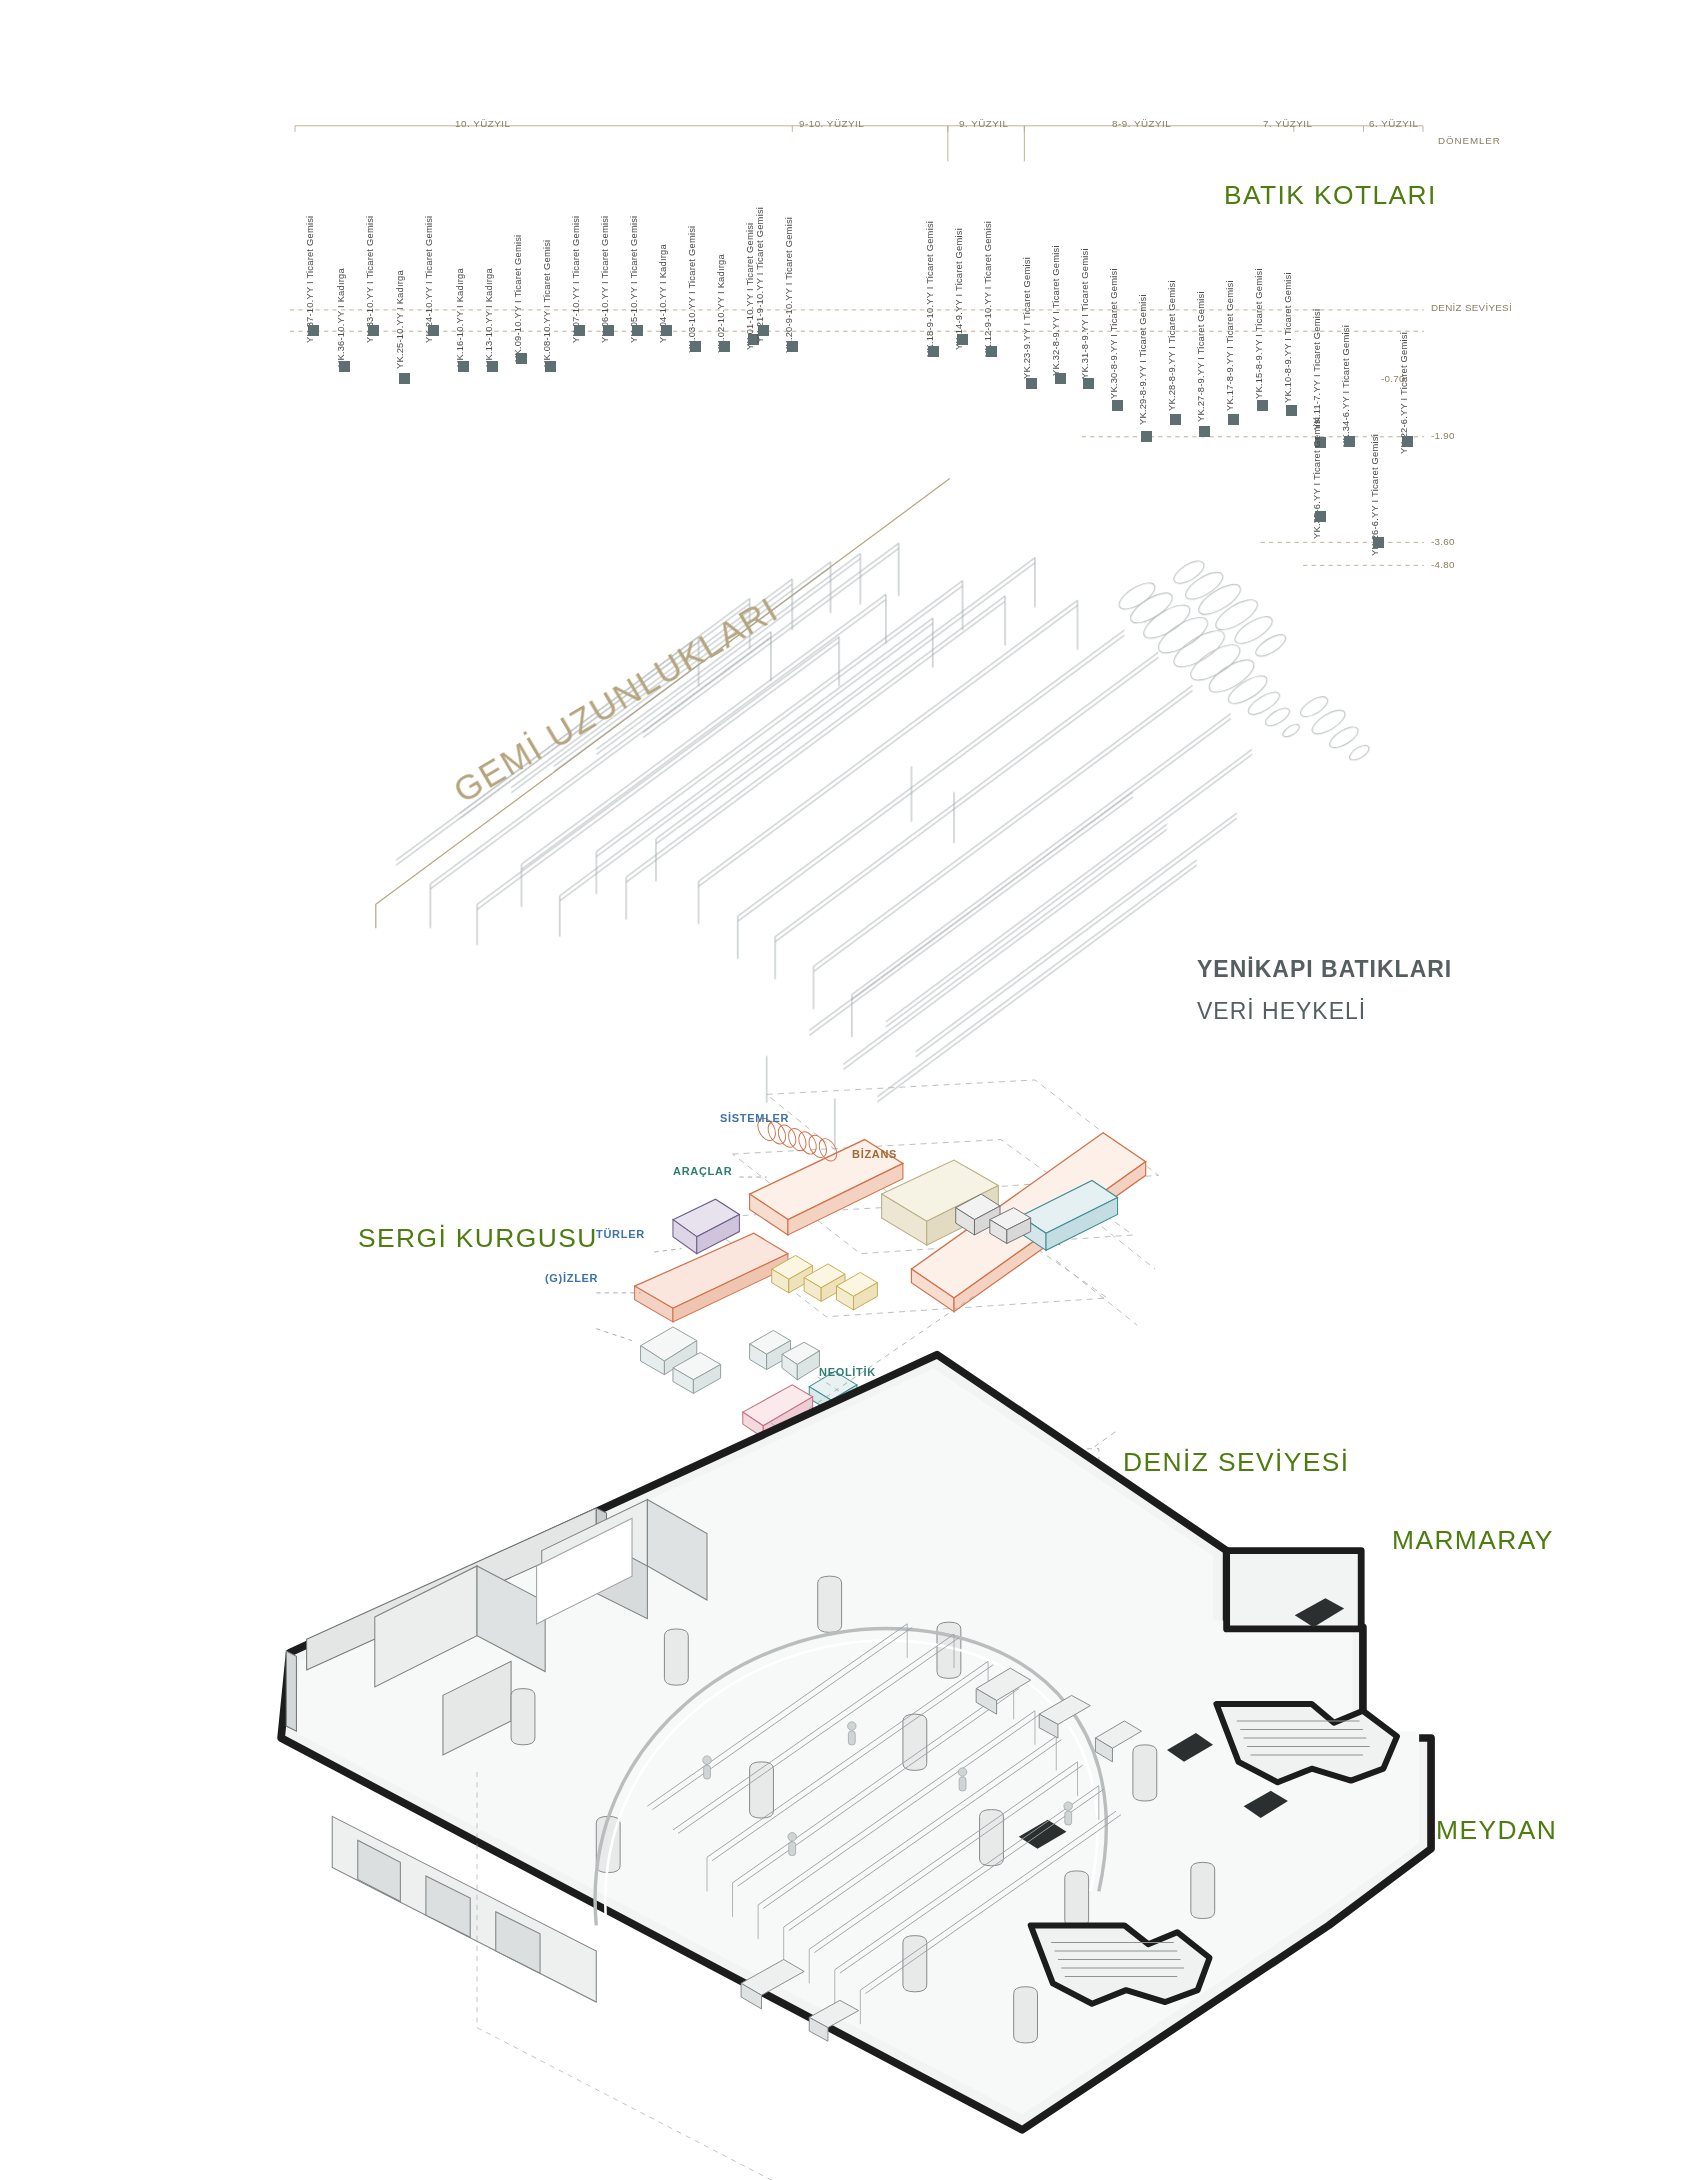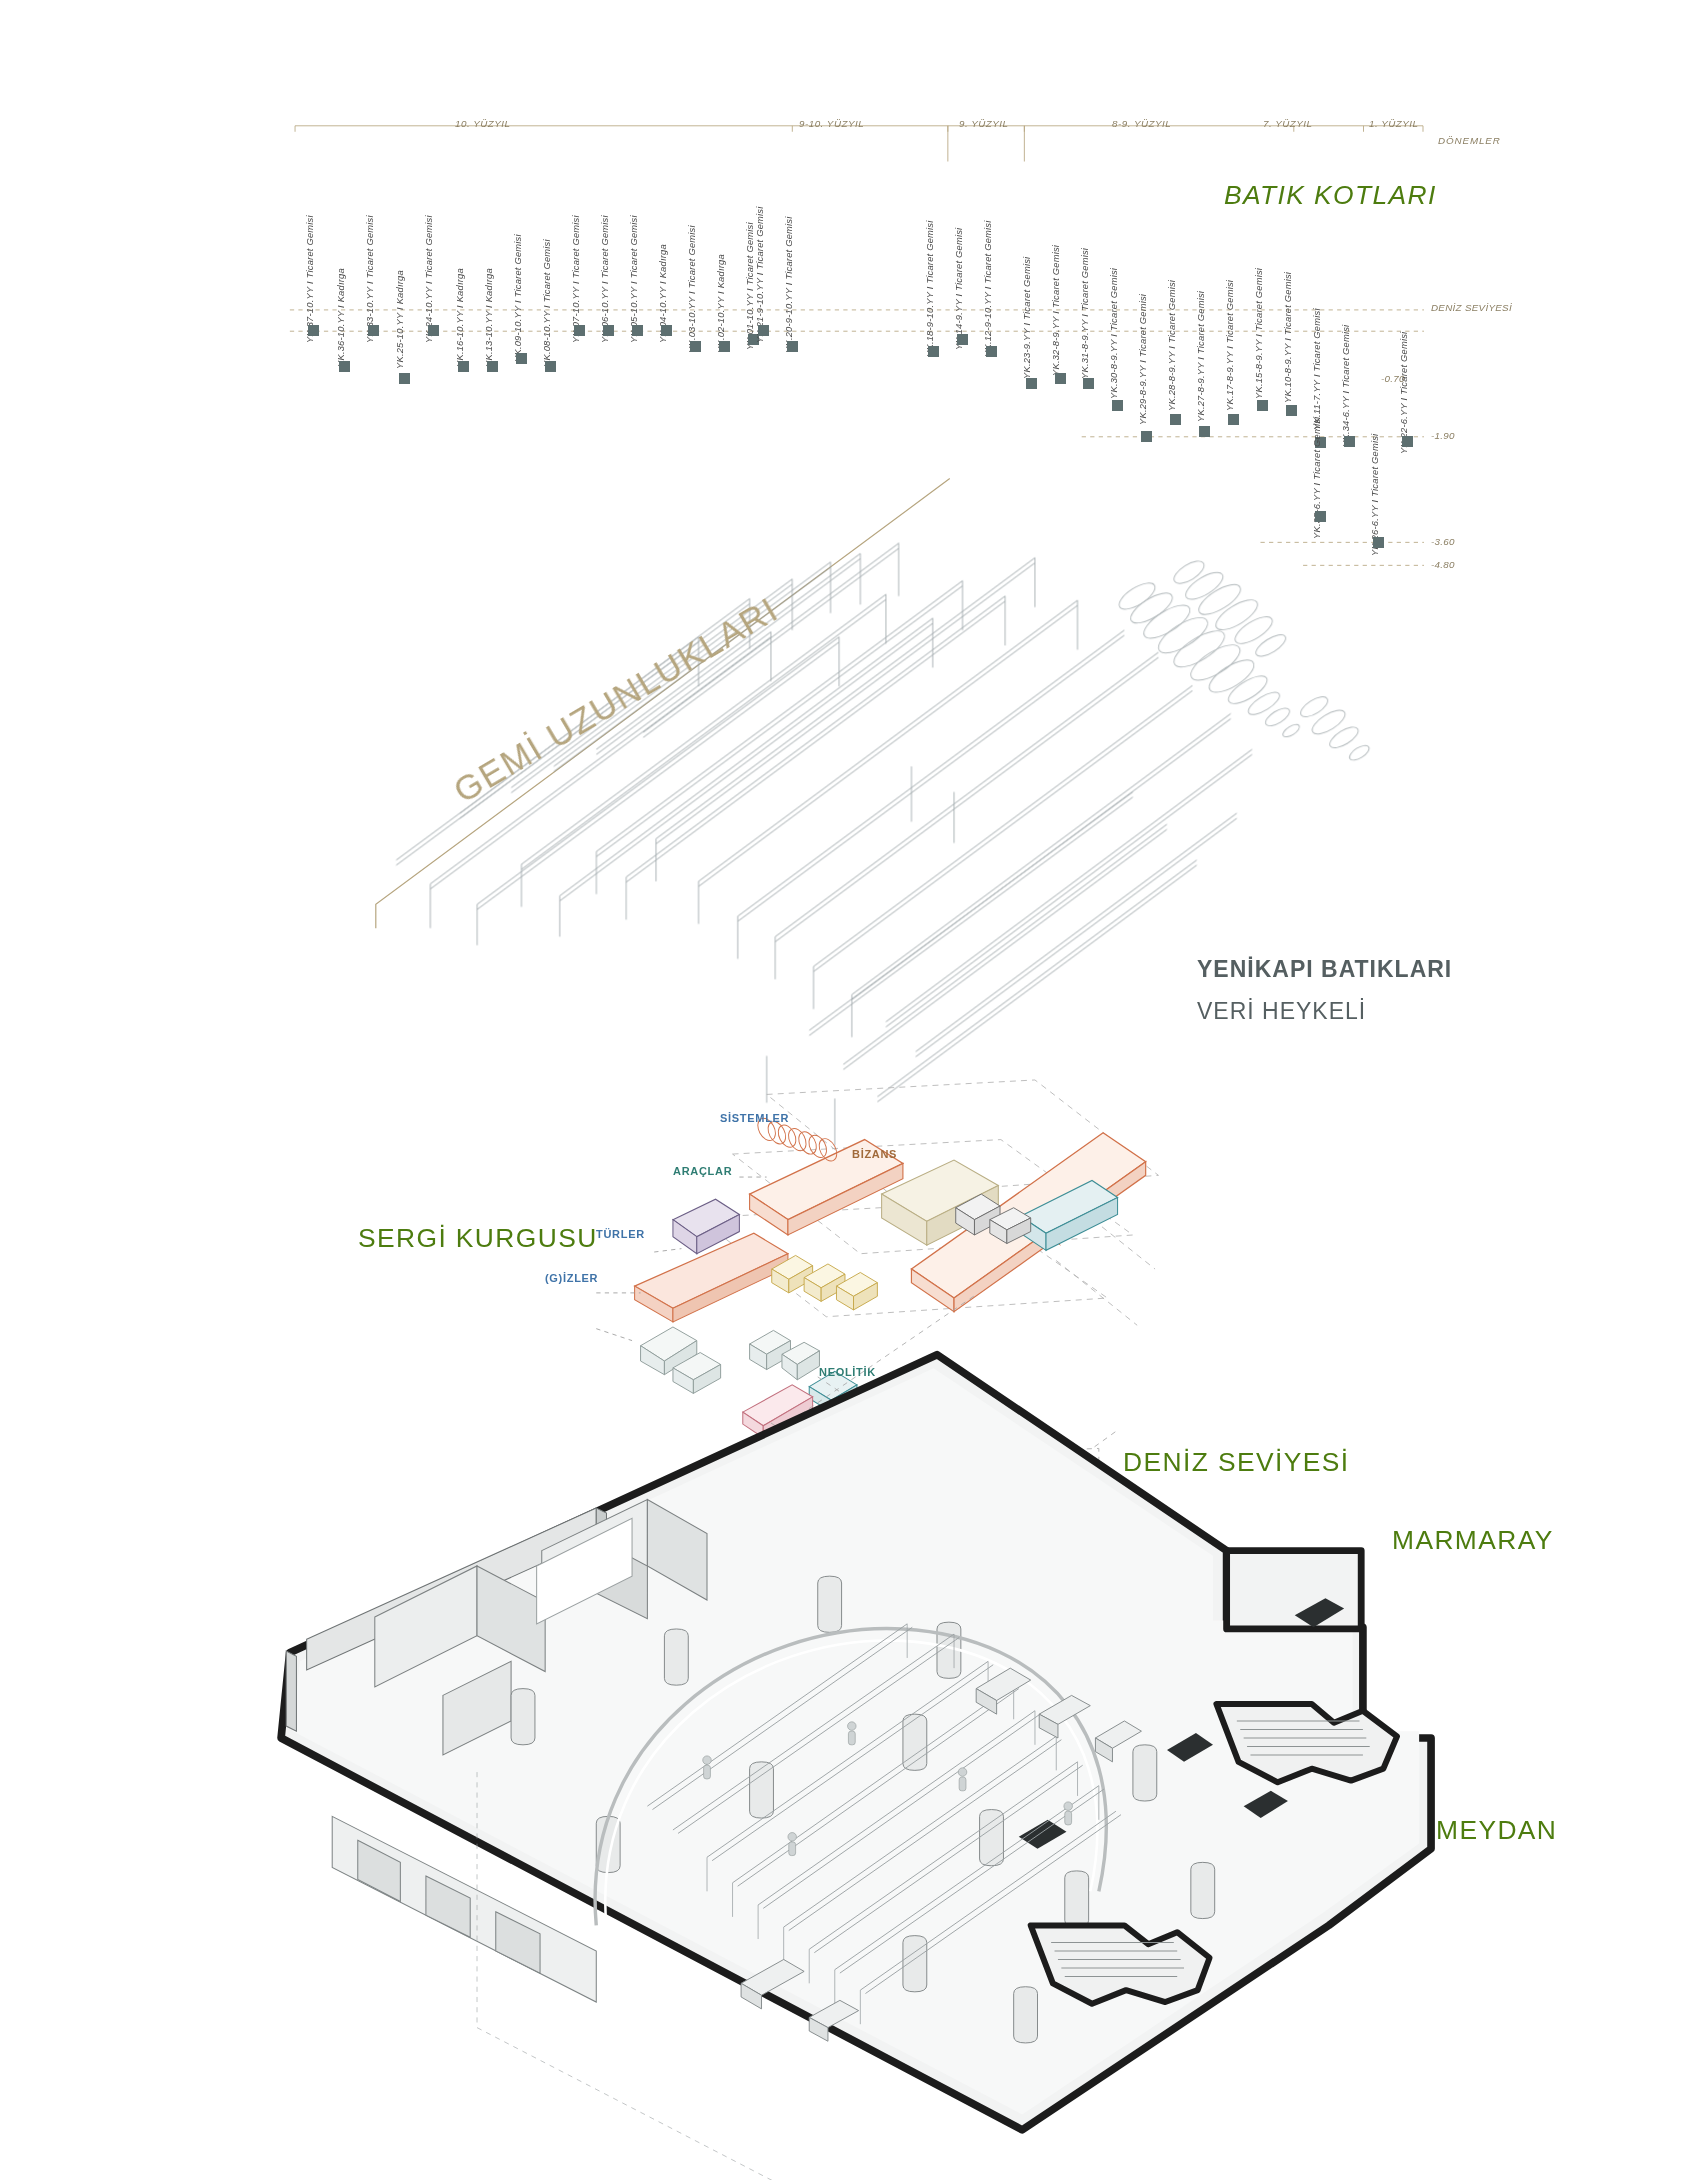--- a/index.html
+++ b/index.html
@@ -83,41 +83,41 @@
   .c-blue { color: #3f73a8; }
   .c-teal { color: #2f7d73; }
   .c-brown { color: #a06a3a; }
   svg { position: absolute; left: 0; top: 0; overflow: visible; }
 </style>
 </head>
 <body>
 
 <div class="stage">
 
-  <div class="abs" style="left:0;top:0;width:1411px;height:613px;font-style:italic;">
+  <div class="abs" style="left:0;top:0;width:1411px;height:613px;">
 
     <svg width="1690" height="170" viewBox="0 0 1984 200">
       <g stroke="#b6a57f" stroke-width="1" fill="none">
         <path d="M345,155 L345,148 L1672,148 L1672,155"></path>
         <path d="M930,155 L930,148"></path>
         <path d="M1113,155 L1113,148"></path>
         <path d="M1203,155 L1203,148"></path>
         <path d="M1520,155 L1520,148"></path>
         <path d="M1602,155 L1602,148"></path>
         <path d="M1113,148 L1113,190"></path>
         <path d="M1203,148 L1203,190"></path>
       </g>
     </svg>
 
     <div class="period-label" style="left:455px;top:118px;">10. YÜZYIL</div>
     <div class="period-label" style="left:799px;top:118px;">9-10. YÜZYIL</div>
     <div class="period-label" style="left:959px;top:118px;text-align:center;">9. YÜZYIL</div>
     <div class="period-label" style="left:1112px;top:118px;">8-9. YÜZYIL</div>
     <div class="period-label" style="left:1263px;top:118px;">7. YÜZYIL</div>
-    <div class="period-label" style="left:1369px;top:118px;">1. YÜZYIL</div>
+    <div class="period-label" style="left:1369px;top:118px;">6. YÜZYIL</div>
     <div class="period-label" style="left:1438px;top:135px;letter-spacing:0.9px;">DÖNEMLER</div>
 
     <svg width="1690" height="596" viewBox="0 0 1984 700">
       <g stroke="#b6a57f" stroke-width="1" fill="none" stroke-dasharray="5 5">
         <line x1="340" y1="364" x2="1672" y2="364"></line>
         <line x1="340" y1="389" x2="1672" y2="389"></line>
         <line x1="1270" y1="513" x2="1672" y2="513"></line>
         <line x1="1480" y1="637" x2="1672" y2="637"></line>
         <line x1="1530" y1="664" x2="1672" y2="664"></line>
       </g>

